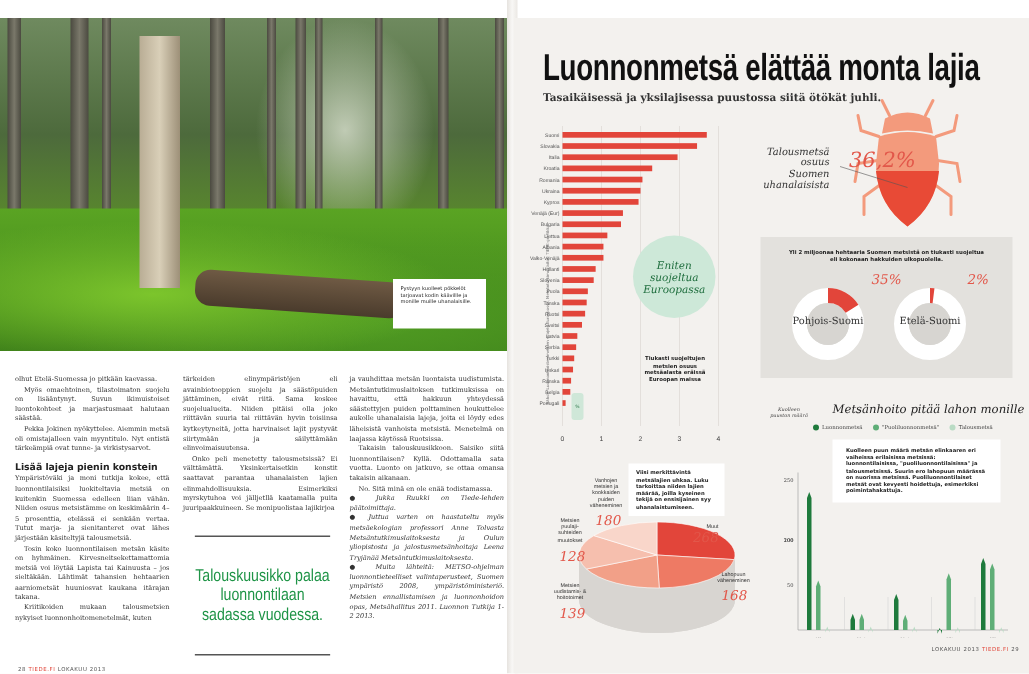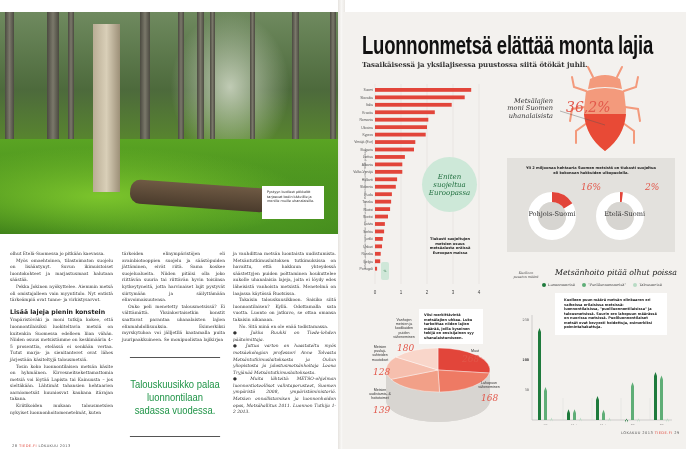--- a/index.html
+++ b/index.html
@@ -212,41 +212,41 @@
     <path d="M33 12 L28 2 M57 12 L62 2"></path>
     <path d="M26 26 L14 22 L12 12 M64 26 L76 22 L78 12"></path>
     <path d="M25 42 L12 44 L10 56 M65 42 L78 44 L80 56"></path>
     <path d="M27 58 L16 66 L16 78 M63 58 L74 66 L74 78"></path>
   </g>
   <path d="M30 14 Q45 6 60 14 L62 24 Q45 20 28 24 Z" fill="#f39a7c"></path>
   <path d="M26 26 Q45 20 64 26 L66 44 Q66 70 45 86 Q24 70 24 44 Z" fill="#f39a7c"></path>
   <path d="M24 49 L66 49 Q64 72 45 86 Q26 72 24 49 Z" fill="#e84a36"></path>
   <line x1="0" y1="46" x2="45" y2="60" stroke="#555" stroke-width=".4"></line>
 </svg>
-<div class="beetle-label">Metsälajien moni Suomen uhanalaisista</div>
+<div class="beetle-label">Talousmetsä osuus Suomen uhanalaisista</div>
 <div class="beetle-pct">36,2%</div>
 
 <div class="grey-box">
   <div class="txt">Yli 2 miljoonaa hehtaaria Suomen metsistä on tiukasti suojeltua eli kokonaan hakkuiden ulkopuolella.</div>
   <svg id="donuts" width="168" height="94" style="position:absolute;left:0;top:0;">
       <circle cx="45" cy="58" r="19" fill="none" stroke="#fff" stroke-width="10"></circle>
       <circle cx="45" cy="58" r="14" fill="#d7d5d1"></circle>
       <circle cx="45" cy="58" r="19" fill="none" stroke="#e2453a" stroke-width="10" stroke-dasharray="19.10088333382594 119.38052083641213" transform="rotate(-90 45 58)"></circle>
       <circle cx="113" cy="58" r="19" fill="none" stroke="#fff" stroke-width="10"></circle>
       <circle cx="113" cy="58" r="14" fill="#d7d5d1"></circle>
       <circle cx="113" cy="58" r="19" fill="none" stroke="#e2453a" stroke-width="10" stroke-dasharray="2.3876104167282426 119.38052083641213" transform="rotate(-90 113 58)"></circle>
     </svg>
-  <div class="donut-pct" style="left:74px;top:24px;">16%</div>
+  <div class="donut-pct" style="left:74px;top:24px;">35%</div>
   <div class="donut-label" style="left:20px;top:53px;width:50px;">Pohjois-Suomi</div>
   <div class="donut-pct" style="left:138px;top:24px;">2%</div>
-  <div class="donut-label" style="left:88px;top:53px;width:50px;text-align:right;">Etelä-Suomi</div>
+  <div class="donut-label" style="left:88px;top:53px;width:50px;">Etelä-Suomi</div>
 </div>
 
 <div class="y-unit">Kuolleen puuston määrä</div>
-<div class="lw-title">Metsänhoito pitää olhut poissa</div>
+<div class="lw-title">Metsänhoito pitää lahon monille</div>
 <div class="legend">
   <span><span class="dot" style="background:#1e7a3c;"></span><span>Luonnonmetsä</span></span>
   <span><span class="dot" style="background:#5fae77;"></span><span>"Puoliluonnonmetsä"</span></span>
   <span><span class="dot" style="background:#b9dbc4;"></span><span>Talousmetsä</span></span>
 </div>
 <svg class="lw-chart" id="lwChart" width="170" height="135">
     <line x1="20" y1="130" x2="20" y2="25" stroke="#999" stroke-width="0.4"></line>
     <line x1="20" y1="130" x2="160" y2="130" stroke="#999" stroke-width="0.4"></line>
     <text x="17" y="101" text-anchor="end" class="y-tick">50</text>
     <text x="17" y="71" text-anchor="end" class="y-tick">100</text>

